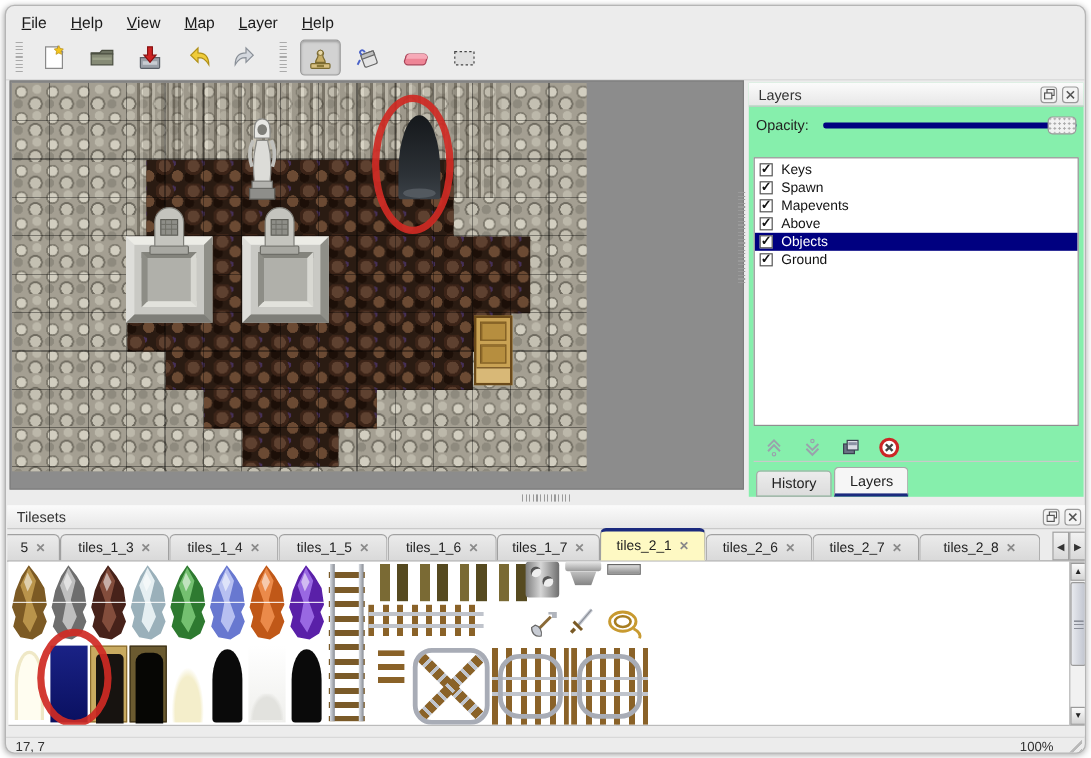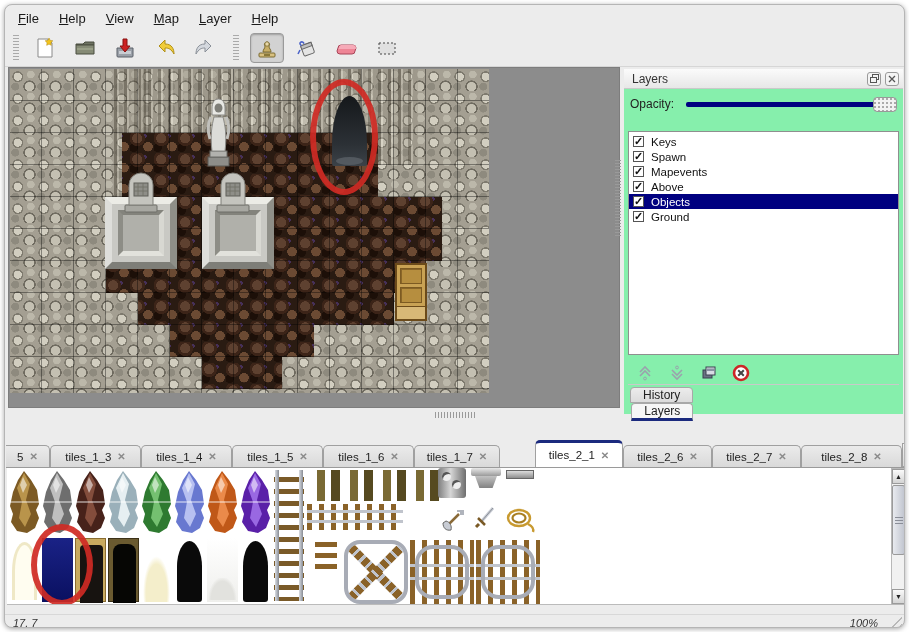--- a/index.html
+++ b/index.html
@@ -79,33 +79,33 @@
   .slider{ position:relative; flex:1; height:16px; }
   .slider .track{ position:absolute; left:0; right:0; top:6px; height:5px; background:#000080; border-radius:2px; }
   .slider .handle{ position:absolute; right:0; top:1px; width:24px; height:15px; background:#f2f2f2; border:1px solid #999; border-radius:4px;
       background-image:radial-gradient(circle,#aaa 0 .8px,transparent 1px); background-size:4px 4px; background-position:3px 3px; }
   .layer-list{ position:absolute; left:4px; top:62px; right:4px; height:224px; background:#fff; border:1px solid #8f8f8f; padding-top:2px; overflow:hidden; }
   .layer-row{ height:15px; display:flex; align-items:center; font-size:11.5px; color:#111; }
   .layer-row.selected{ background:#000080; color:#fff; }
   .cb{ width:11px; height:11px; background:#fff; border:1px solid #555; margin:0 7px 0 4px; font-size:11px; line-height:9px; font-weight:bold;
        color:#111; text-align:center; flex:none; }
   .layer-actions{ position:absolute; left:4px; top:292px; right:4px; height:24px; display:flex; align-items:center; gap:14px; padding-left:8px; border-bottom:1px solid #c9c9c9; }
-  .dock-tabs{ position:absolute; left:6px; top:318px; height:27px; display:flex; align-items:flex-end;flex-direction:column; }
+  .dock-tabs{ position:absolute; left:6px; top:318px; height:27px; display:flex; align-items:flex-end; }
   .dock-tab{ height:22px; padding:0 12px; font-size:12px; color:#222; background:linear-gradient(#ececec,#dcdcdc);
              border:1px solid #a8a8a8; border-radius:4px 4px 0 0; margin-right:2px; display:flex; align-items:center; }
   .dock-tab.active{ background:#f6f6f6; height:25px; border-bottom:3px solid #1b2a7e; }
 
   
   .tilesets-dock{ position:absolute; left:1px; top:416px; width:899px; height:192px; background:#ececec; }
   .ts-tabbar{ position:absolute; left:0; top:20px; width:100%; height:27px; display:flex; align-items:flex-end; border-bottom:1px solid #9a9a9a; }
   .ts-tab{ height:22px; background:linear-gradient(#ebebeb,#d9d9d9); border:1px solid #a0a0a0; border-bottom:none;
            border-radius:5px 5px 0 0; display:flex; align-items:center; justify-content:center; gap:6px; font-size:11.5px; color:#222; flex:none; }
   .ts-tab .x{ color:#8a8a8a; font-size:10px; font-weight:bold; }
   .ts-tab.clipped{ width:44px; border-left:none; border-radius:0 5px 0 0; }
-  .ts-tab.active{ height:27px; background:#ffffff; border-top:3px solid #1b2a7e; position:relative; z-index:2;margin-left:35px; }
+  .ts-tab.active{ height:27px; background:#fef9c3; border-top:3px solid #1b2a7e; position:relative; z-index:2; }
   .ts-scroll{ margin-left:auto; display:flex; height:24px; }
   .ts-arrow{ width:14px; height:24px; border:1px solid #a0a0a0; background:linear-gradient(#f2f2f2,#d8d8d8); font-size:8px; color:#333;
              display:flex; align-items:center; justify-content:center; }
   .tiles-area{ position:absolute; left:1px; top:47px; width:884px; height:137px; background:#fff; overflow:hidden; border-bottom:1px solid #bbb; }
   .rock{ position:absolute; top:2px; width:31px; height:64px; }
   .btile{ position:absolute; top:70px; width:31px; height:64px; background:#fff; }
   .btile > i{ position:absolute; display:block; }
   .t-ghost > i{ left:3px; top:4px; width:25px; height:58px; border:3px solid #efe8c6; border-bottom:none; border-radius:50% 50% 0 0; background:#fffdf0; }
   .t-selected-navy{ background:linear-gradient(#1a2286,#0a1060); }
   .t-door-tan{ background:#c8aa60; border:1px solid #8a6c30; }
@@ -151,21 +151,21 @@
   
   .vscroll{ position:absolute; left:885px; top:47px; width:15px; height:137px; background:#f1f1f1; border:1px solid #b8b8b8; }
   .sb-btn{ position:absolute; left:0; width:13px; height:15px; background:linear-gradient(#fafafa,#d4d4d4); border:1px solid #9a9a9a; font-size:7px; color:#222;
            display:flex; align-items:center; justify-content:center; }
   .sb-up{ top:0; } .sb-down{ bottom:0; }
   .sb-thumb{ position:absolute; left:0; top:16px; width:13px; height:70px; background:linear-gradient(90deg,#e8eaef,#c2c6d0); border:1px solid #9a9a9a; border-radius:2px; }
   .sb-thumb::after{ content:""; position:absolute; left:2px; top:31px; width:8px; height:8px;
     background:repeating-linear-gradient(to bottom,#8a8e98 0 1px,transparent 1px 3px); }
 
   
-  .statusbar{ position:absolute; left:0; top:609px; width:100%; height:17px; border-top:1px solid #d8d8d8; font-size:11px; color:#333;font-style:italic; }
+  .statusbar{ position:absolute; left:0; top:609px; width:100%; height:17px; border-top:1px solid #d8d8d8; font-size:11px; color:#333; }
   .statusbar .coords{ position:absolute; left:8px; top:2px; }
   .statusbar .zoom{ position:absolute; right:26px; top:2px; }
   .resize-grip{ position:absolute; right:2px; bottom:1px; width:14px; height:14px; clip-path:polygon(100% 0,100% 100%,0 100%);
     background:repeating-linear-gradient(135deg,#b8b8b8 0 2px,transparent 2px 5px); }
 
   svg{ display:block; }
 </style>
 </head>
 <body>
 
@@ -399,20 +399,34 @@
       <div class="dock-tab">
           <span>History</span>
         </div>
       <div class="dock-tab active">
           <span>Layers</span>
         </div>
     </div>
   </div>
 
   <div class="tilesets-dock">
+    <div class="dock-title">
+      <span>Tilesets</span>
+      <div class="dock-btn">
+        <svg width="9" height="9" viewBox="0 0 9 9">
+            <rect x="2.5" y=".5" width="6" height="5" fill="none" stroke="#555"></rect>
+            <rect x=".5" y="3.5" width="6" height="5" fill="#f4f4f4" stroke="#555"></rect>
+          </svg>
+        </div>
+      <div class="dock-btn">
+        <svg width="8" height="8" viewBox="0 0 8 8">
+            <path d="M1 1 L7 7 M7 1 L1 7" stroke="#555" stroke-width="1.3"></path>
+          </svg>
+        </div>
+    </div>
     <div class="ts-tabbar">
       <div class="ts-tab clipped">
           <span>5</span>
           <span class="x">✕</span>
         </div>
       <div class="ts-tab" style="width:91px">
           <span>tiles_1_3</span>
           <span class="x">✕</span>
         </div>
       <div class="ts-tab" style="width:91px">

